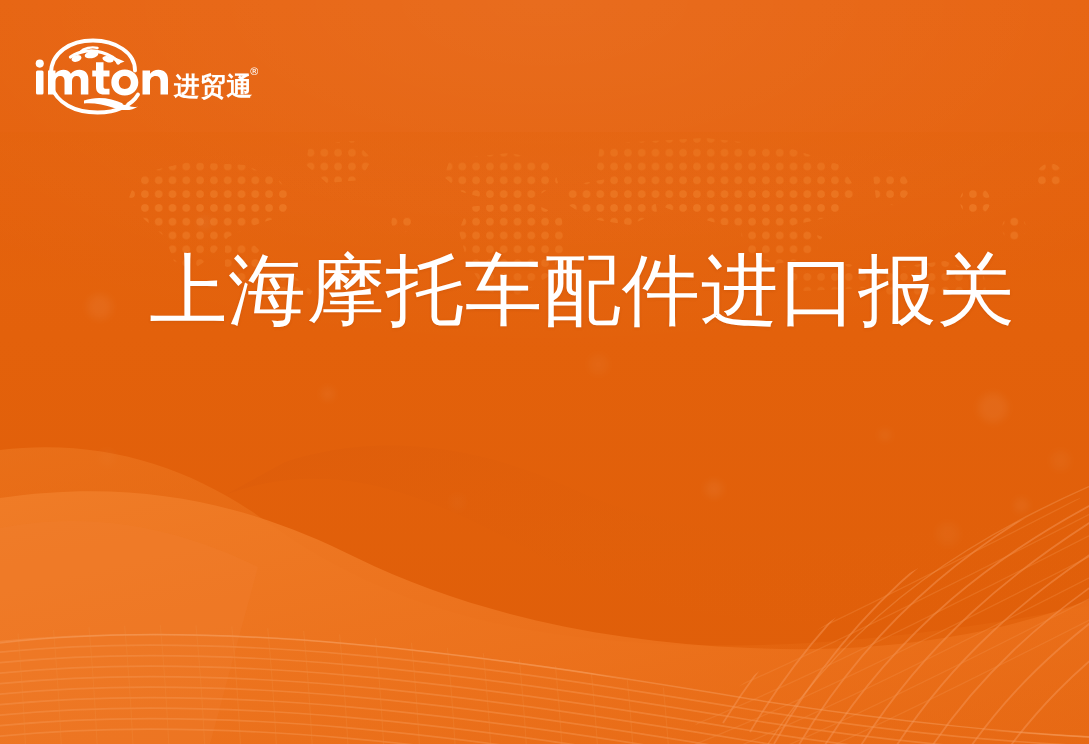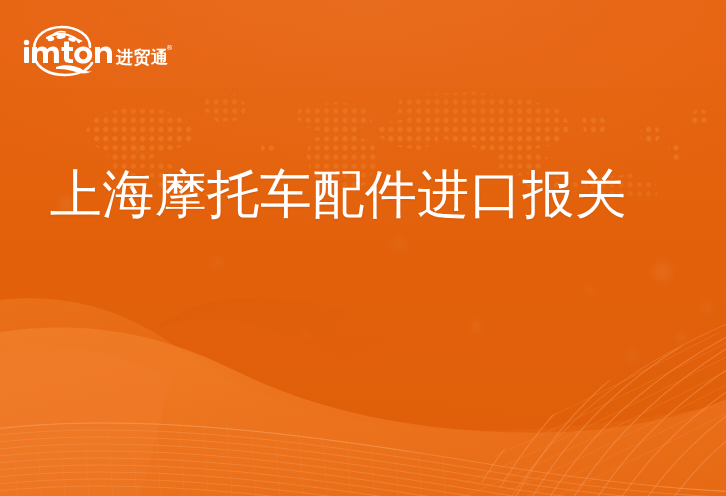--- a/index.html
+++ b/index.html
@@ -67,21 +67,21 @@
     width: 152px;
     height: 52px;
   }
 
   
   #headline {
     position: absolute;
     left: 0;
     top: 160px;
     width: 677px;
-    text-align: center;
+    text-align: right;
     color: #ffffff;
   }
   .hl-line {
     font-family: "Liberation Sans", "DejaVu Sans", sans-serif;
     font-size: 52px;
     line-height: 68px;
     letter-spacing: 0.5px;
     font-weight: 400;
     white-space: nowrap;
     text-shadow: 0 1px 2px rgba(150,55,0,0.18);

